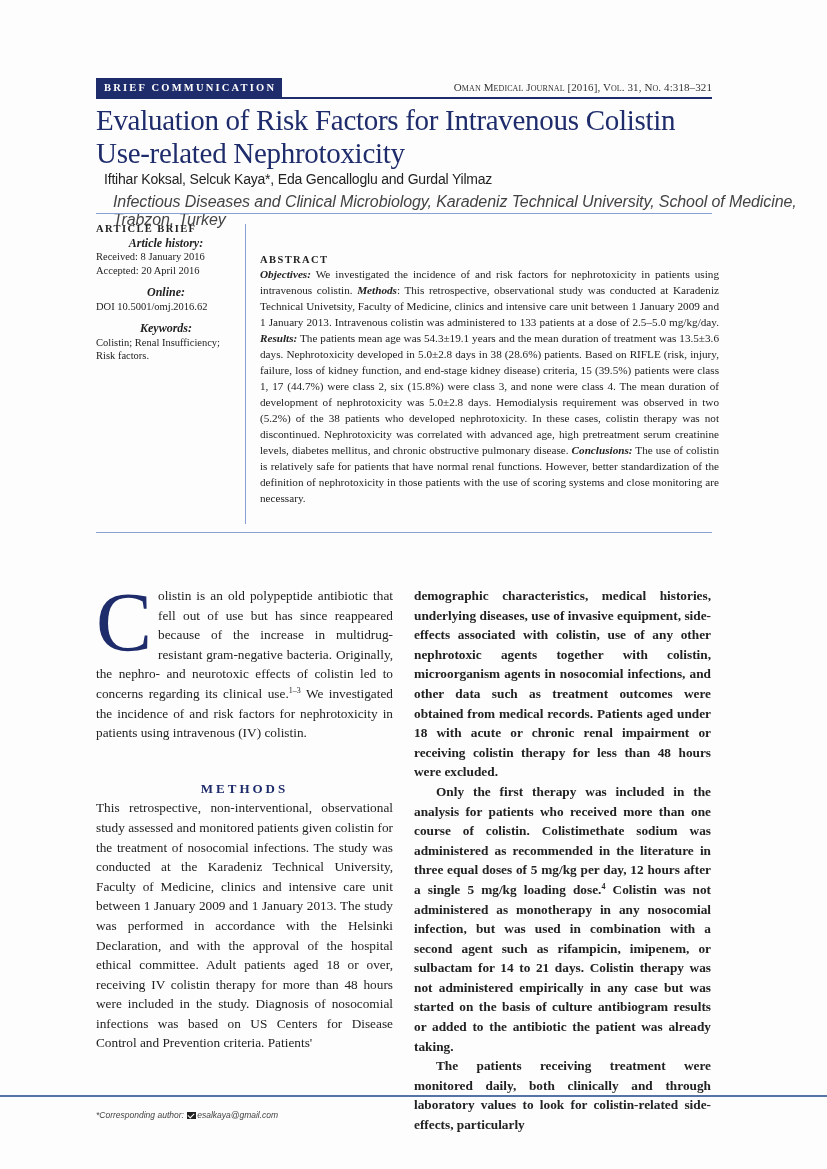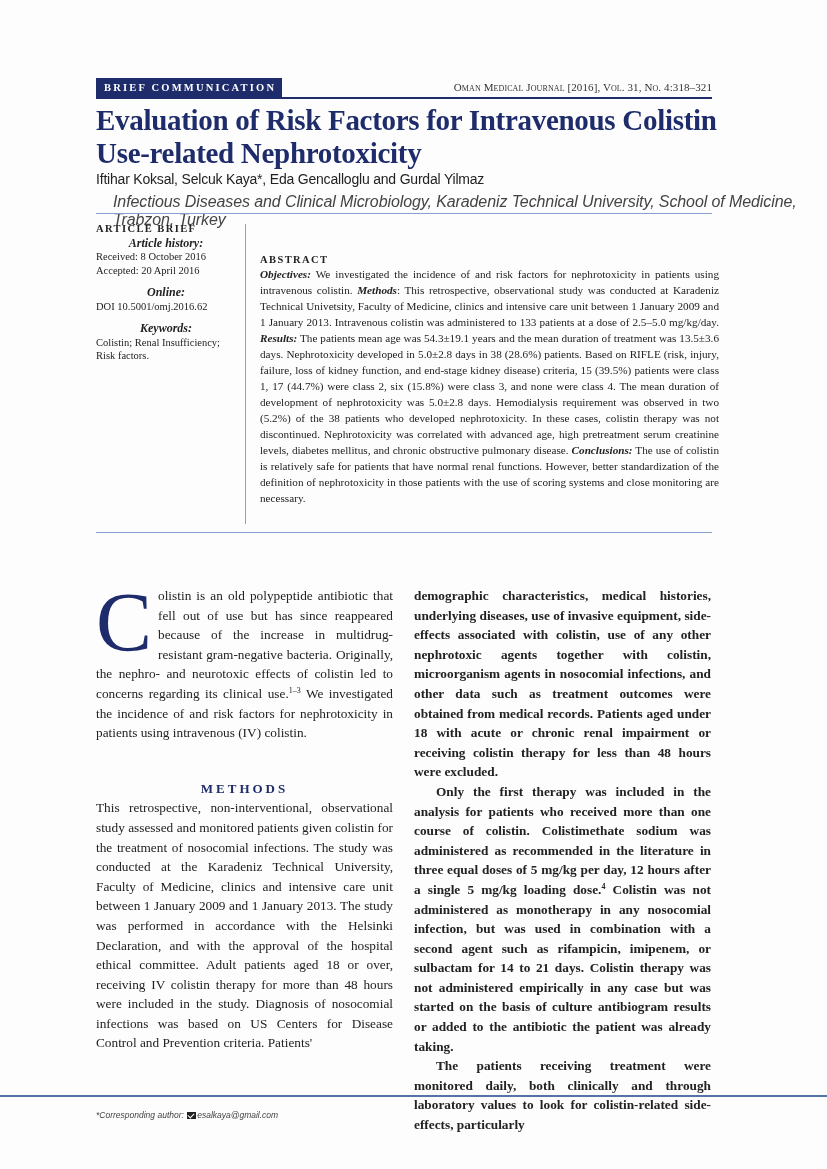--- a/index.html
+++ b/index.html
@@ -20,25 +20,25 @@
     }
     .journal-ref {
       position: absolute; right: 0; top: 3px; font-size: 11px; color: #333;
       font-variant: small-caps; letter-spacing: 0.1px;
     }
     .header-rule { position: absolute; left: 96px; top: 97px; width: 616px; height: 2px; background: #1f2c6b; }
 
     
     .title {
       position: absolute; left: 96px; top: 104px; width: 630px; margin: 0;
-      font-size: 29px; line-height: 33px; font-weight: bold; color: #1f2c6b;
+      font-size: 29px; line-height: 33px; font-weight: normal; color: #1f2c6b;
       font-family: "Liberation Serif", serif; letter-spacing: -0.3px;
     }
     .authors {
-      position: absolute; left: 96px; top: 171px; font-size: 14px; color: #222;
+      position: absolute; left: 104px; top: 171px; font-size: 14px; color: #222;
       font-family: "Liberation Sans", sans-serif; letter-spacing: -0.2px;
     }
     .affiliation {
       position: absolute; left: 113px; top: 193px; font-size: 16px; color: #444;
       font-style: italic; font-family: "Liberation Sans", sans-serif; letter-spacing: -0.1px;
     }
     .rule-blue { position: absolute; left: 96px; width: 616px; height: 1px; background: #8aa0d0; }
 
     
     .article-info { position: absolute; left: 96px; top: 222px; width: 140px; font-size: 10.5px; line-height: 13.5px; color: #222; }
@@ -99,21 +99,21 @@
 
   <h1 class="title">Evaluation of Risk Factors for Intravenous Colistin Use-related Nephrotoxicity</h1>
   <div class="authors">Iftihar Koksal, Selcuk Kaya*, Eda Gencalloglu and Gurdal Yilmaz</div>
   <div class="affiliation">Infectious Diseases and Clinical Microbiology, Karadeniz Technical University, School of Medicine, Trabzon, Turkey</div>
 
   <div class="rule-blue" style="top:213px;"></div>
 
   <div class="article-info">
     <div class="caps-head">ARTICLE BRIEF</div>
     <div class="info-label">Article history:</div>
-    <div>Received: 8 October 2016</div>
+    <div>Received: 8 January 2016</div>
     <div>Accepted: 20 April 2016</div>
     <div class="info-gap"></div>
     <div class="info-label">Online:</div>
     <div>DOI 10.5001/omj.2016.62</div>
     <div class="info-gap"></div>
     <div class="info-label">Keywords:</div>
     <div>Colistin; Renal Insufficiency; Risk factors.</div>
   </div>
 
   <div class="vrule"></div>

